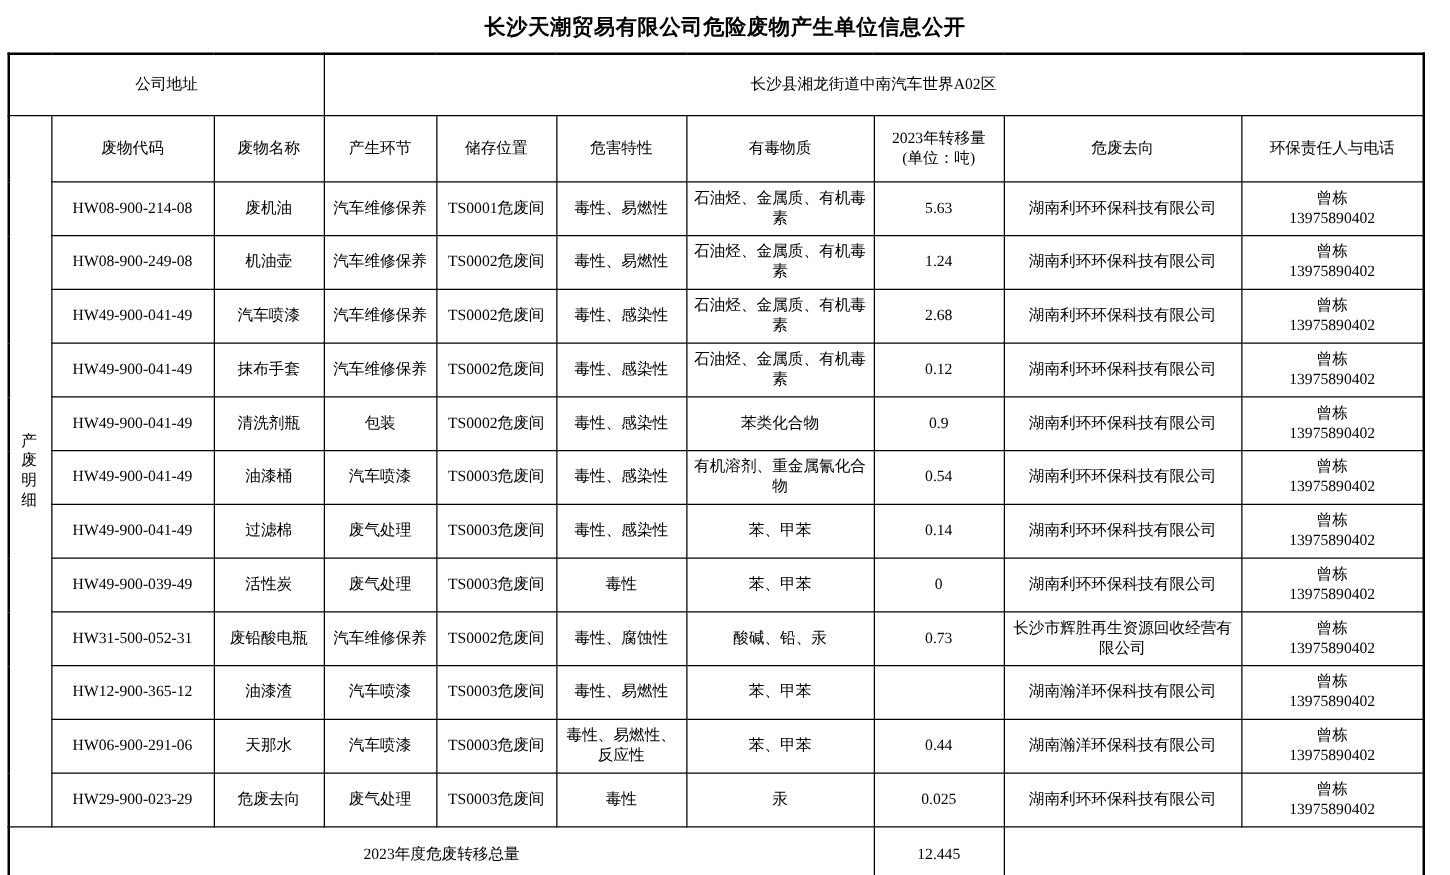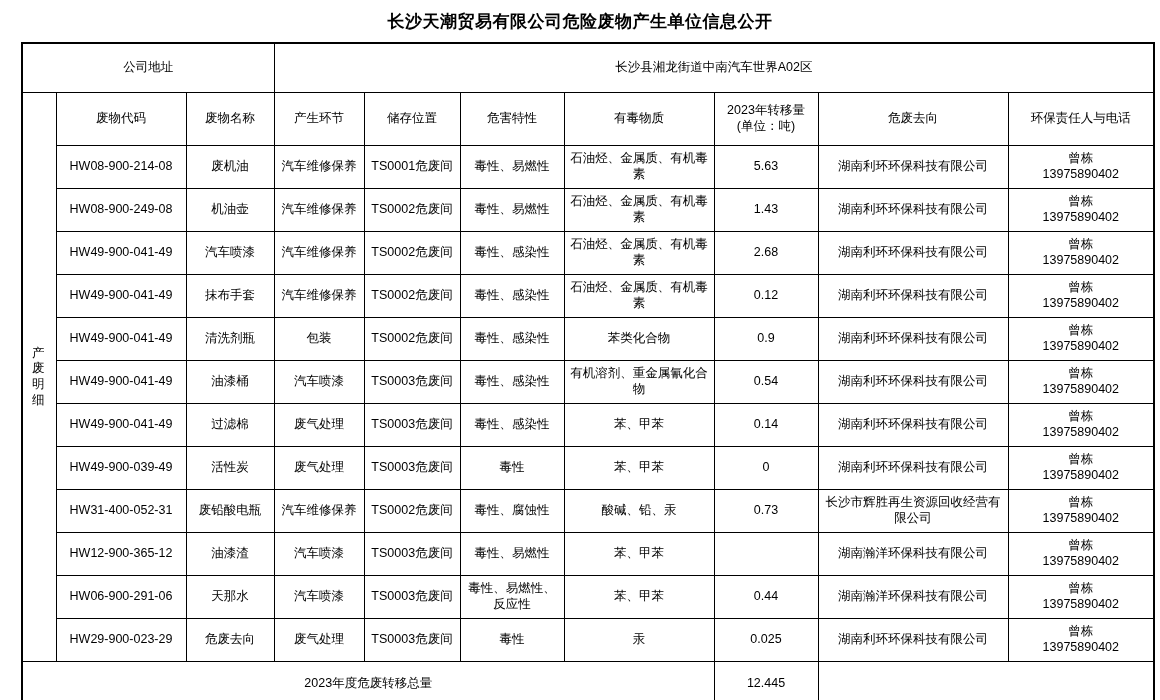--- a/index.html
+++ b/index.html
@@ -12,21 +12,22 @@
     height: 700px;
     font-family: "Liberation Sans", "DejaVu Sans", sans-serif;
     color: #000000;
     overflow: hidden;
   }
   .page {
     width: 1160px;
     height: 700px;
     position: relative;
     box-sizing: border-box;
-    padding: 0 21px;
+    padding: 0 6px;
+    font-family: Liberation Serif, serif;
   }
   .doc-title {
     text-align: center;
     font-size: 17px;
     font-weight: bold;
     letter-spacing: 0.5px;
     padding: 10px 0 9px 0;
   }
   table.main {
     border-collapse: collapse;
@@ -150,21 +151,21 @@
         </td>
       </tr>
 
       <tr class="data-row">
         <td>HW08-900-249-08</td>
         <td>机油壶</td>
         <td class="small">汽车维修保养</td>
         <td class="small">TS0002危废间</td>
         <td class="small">毒性、易燃性</td>
         <td class="small">石油烃、金属质、有机毒素</td>
-        <td>1.43</td>
+        <td>1.24</td>
         <td class="small">湖南利环环保科技有限公司</td>
         <td class="phone-cell">
           <div>曾栋</div>
           <div>13975890402</div>
         </td>
       </tr>
 
       <tr class="data-row">
         <td>HW49-900-041-49</td>
         <td>汽车喷漆</td>
@@ -249,21 +250,21 @@
         <td class="small">苯、甲苯</td>
         <td>0</td>
         <td class="small">湖南利环环保科技有限公司</td>
         <td class="phone-cell">
           <div>曾栋</div>
           <div>13975890402</div>
         </td>
       </tr>
 
       <tr class="data-row">
-        <td>HW31-400-052-31</td>
+        <td>HW31-500-052-31</td>
         <td>废铅酸电瓶</td>
         <td class="small">汽车维修保养</td>
         <td class="small">TS0002危废间</td>
         <td class="small">毒性、腐蚀性</td>
         <td class="small">酸碱、铅、汞</td>
         <td>0.73</td>
         <td class="small two-line">长沙市辉胜再生资源回收经营有限公司</td>
         <td class="phone-cell">
           <div>曾栋</div>
           <div>13975890402</div>

